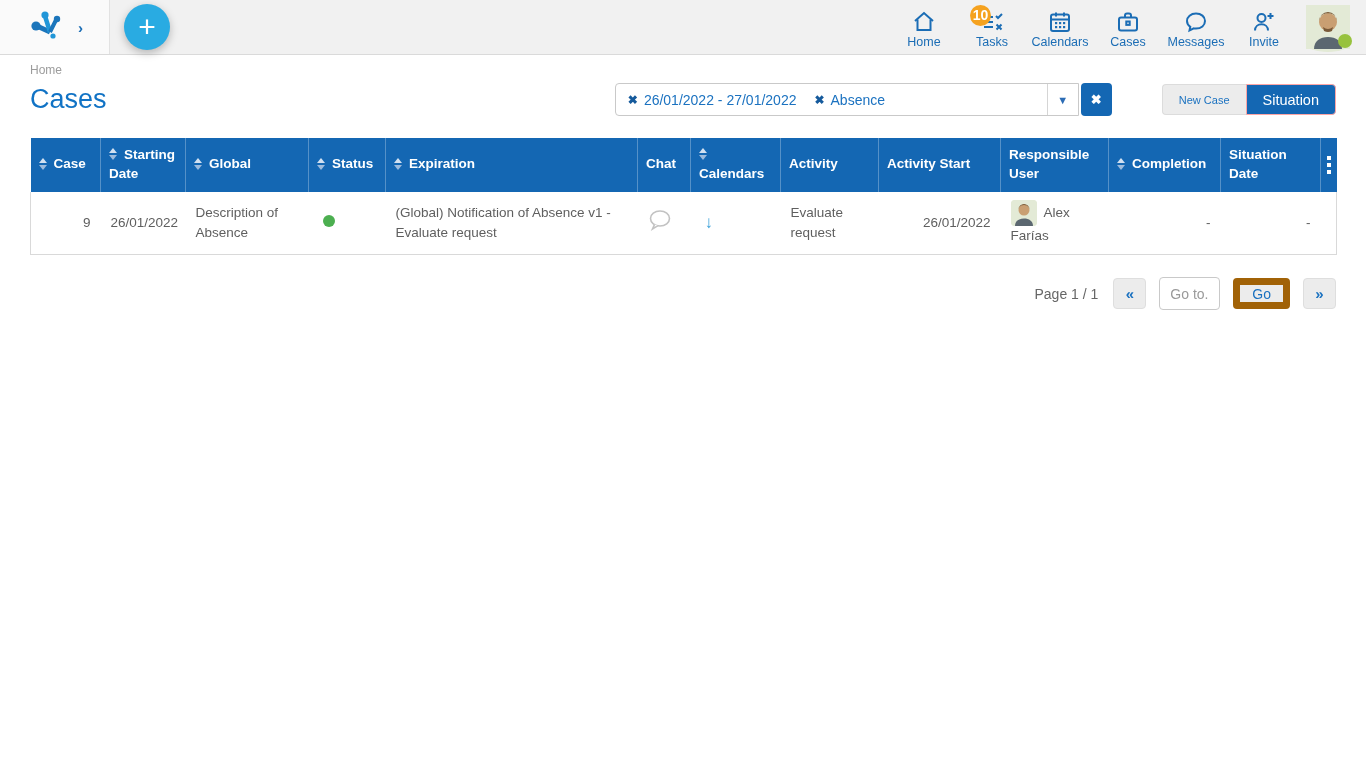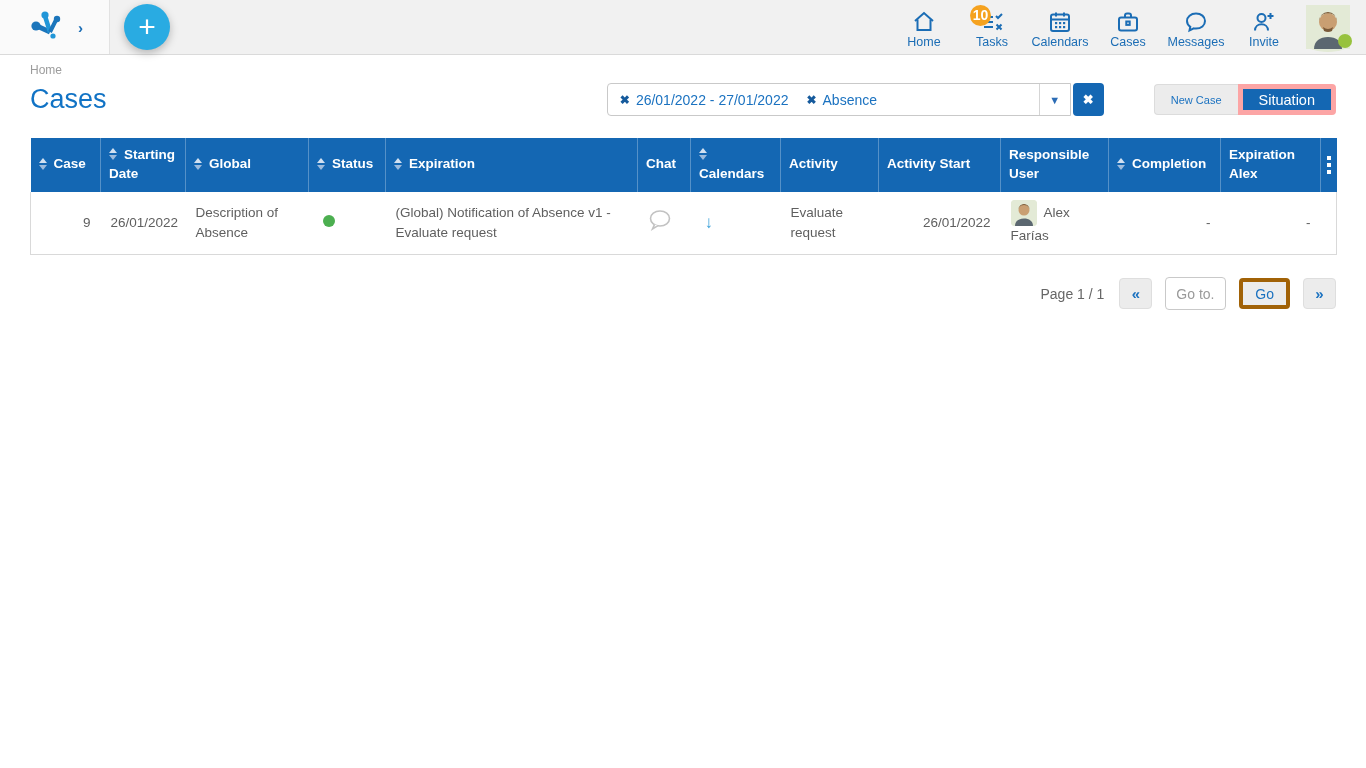--- a/index.html
+++ b/index.html
@@ -42,21 +42,21 @@
     white-space:nowrap; cursor:pointer; }
   .chip .x { font-size:12px; color:#155a9c; font-weight:bold; }
   .caret-btn { width:31px; border:none; border-left:1px solid #d5d5d5; background:#fff;
     color:#2c6cb5; font-size:11px; cursor:pointer; border-radius:0; }
   .clear-btn { width:31px; margin-left:2px; border:none; background:#1467b3; color:#fff;
     font-size:13px; font-weight:bold; border-radius:4px; cursor:pointer; }
 
   .btn-group { display:flex; margin-left:50px; height:31px; }
   .btn-newcase { padding:0 16px; background:#ececec; border:1px solid #dcdcdc;
     border-right:none; border-radius:4px 0 0 4px; color:#1b72c0; font-size:11px; cursor:pointer; }
-  .btn-situation { padding:0 16px; background:#1467b3; border:5px solid #fca5a5;
+  .btn-situation { padding:0 16px; background:#1467b3; border:1px solid #fca5a5;
     border-radius:0 4px 4px 0; color:#fff; font-size:14.5px; cursor:pointer; }
 
   
   .cases-table { margin:22px 30px 0 30px; border-collapse:collapse; table-layout:fixed;
     width:1306px; }
   .cases-table thead th { background:#1467b3; color:#fff; font-size:13.5px; font-weight:600;
     text-align:left; vertical-align:middle; padding:8px 8px; height:52px; line-height:1.4;
     border-right:1px solid rgba(255,255,255,.28); cursor:pointer; }
   .cases-table thead th:last-child { border-right:none; }
   .sort { display:inline-flex; flex-direction:column; gap:2px; margin-right:7px;
@@ -81,21 +81,21 @@
 
   
   .pagination { display:flex; align-items:center; justify-content:flex-end;
     gap:13px; margin:22px 30px 0 0;padding-left:48px; }
   .page-label { font-size:14px; color:#666; margin-right:2px; }
   .pg-btn { height:31px; min-width:33px; background:#ececec; border:1px solid #dedede;
     border-radius:4px; color:#1b72c0; font-size:15px; font-weight:bold; cursor:pointer; }
   .goto-input { width:61px; height:33px; border:1px solid #c9c9c9; border-radius:4px;
     padding:0 10px; font-size:14px; color:#555; font-family:"Liberation Sans",sans-serif; }
   .goto-input::placeholder { color:#9a9a9a; }
-  .go-btn { height:31px; padding:0 12px; background:#ececec; border:4px solid #a16207;
+  .go-btn { height:31px; padding:0 12px; background:#ececec; border:7px solid #a16207;
     border-radius:4px; color:#1b72c0; font-size:14px; cursor:pointer; }
 </style>
 </head>
 <body>
 
 <div class="topbar">
   <div class="logo-block">
     <span>
       <svg width="38" height="38" viewBox="0 0 38 38">
         <g fill="#1b75bb">
@@ -275,21 +275,21 @@
             <i class="up"></i>
             <i class="dn"></i>
           </span><span>Calendars</span></th>
       <th><span>Activity</span></th>
       <th><span>Activity Start</span></th>
       <th><span>Responsible User</span></th>
       <th><span class="sort">
             <i class="up"></i>
             <i class="dn"></i>
           </span><span>Completion</span></th>
-      <th><span>Expiration Alex</span></th>
+      <th><span>Situation Date</span></th>
       <th style="padding:8px 4px;">
         <span class="dots">
             <i></i>
             <i></i>
             <i></i>
           </span>
       </th>
     </tr>
   </thead>
   <tbody>

